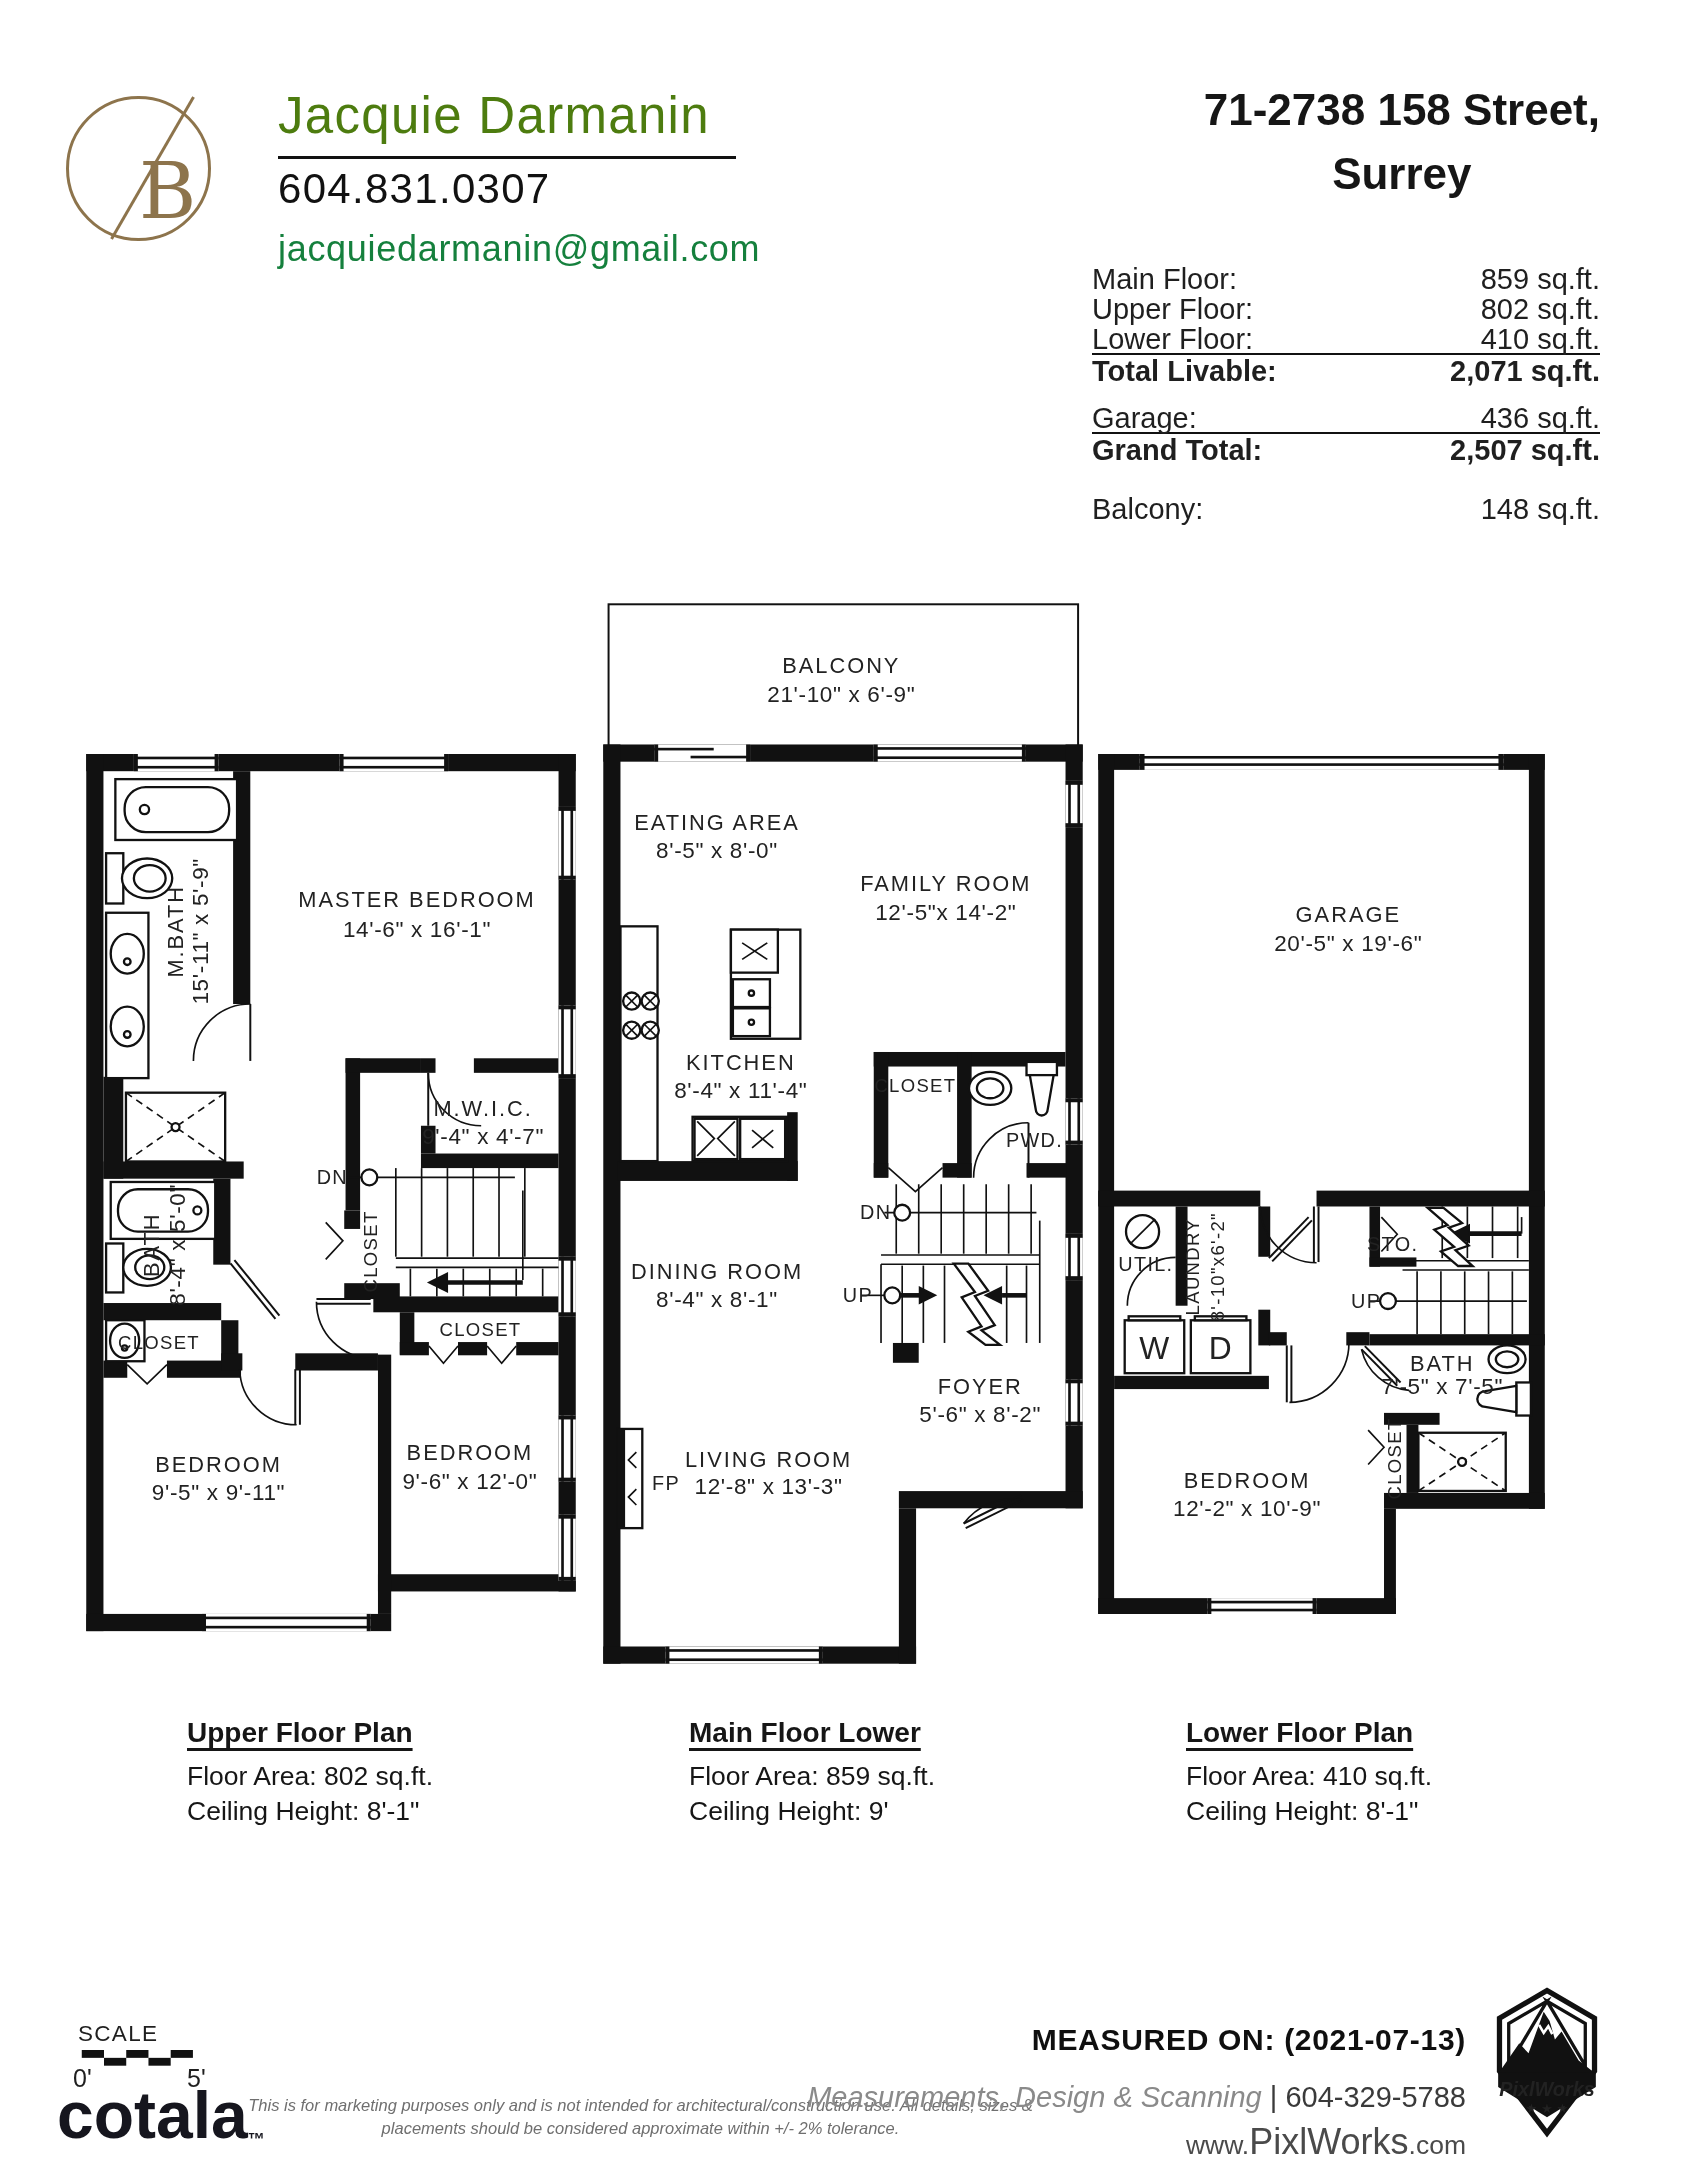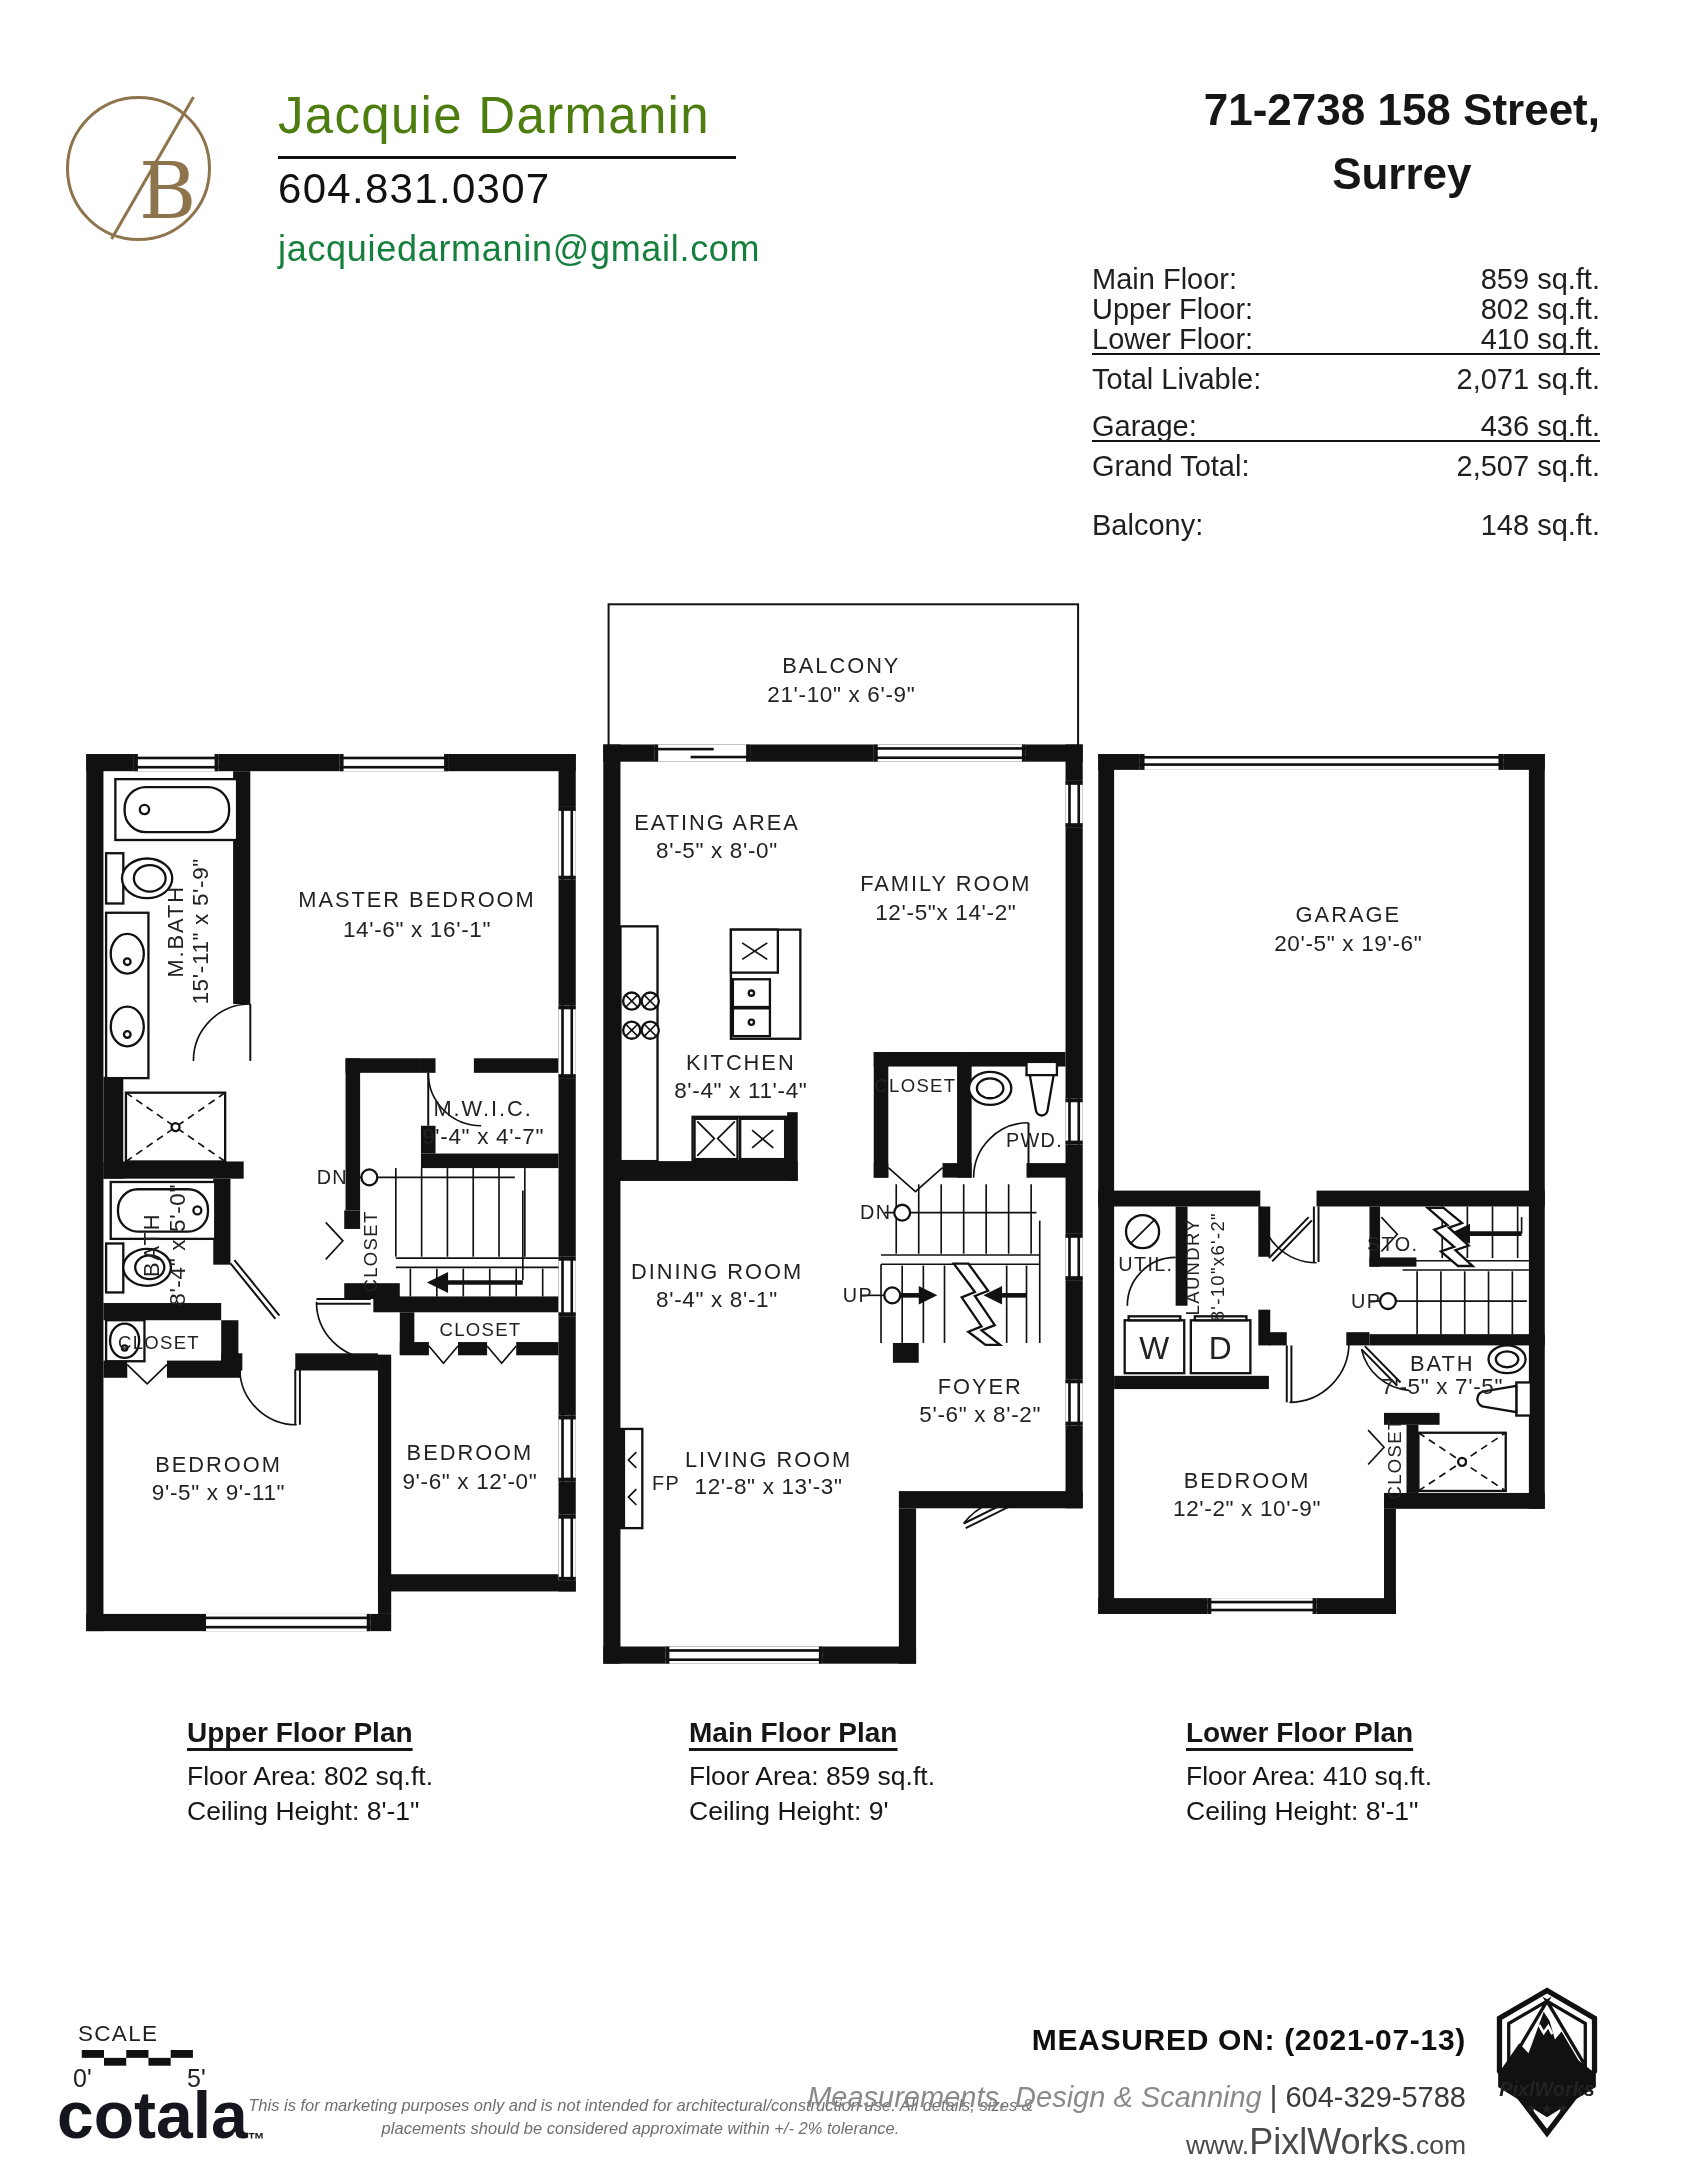--- a/index.html
+++ b/index.html
@@ -14,21 +14,21 @@
           font-size:78px;line-height:1;color:#8d744c;}
   .agent-name{left:278px;top:86px;font-size:51px;letter-spacing:1.3px;color:#4d7c0f;
               border-bottom:3.3px solid #111;padding:0 26.5px 10.6px 0;}
   .agent-phone{left:278px;top:165px;font-size:42px;letter-spacing:1.3px;color:#111;}
   .agent-email{left:278px;top:228px;font-size:36px;letter-spacing:0.7px;color:#15803d;}
   .address{right:87px;top:78px;text-align:center;font-weight:bold;font-size:44px;line-height:1.45;color:#161616;}
 
   .areas{left:1092px;top:263px;width:508px;font-size:29px;}
   .arow{display:flex;justify-content:space-between;align-items:baseline;height:30px;}
   .arow.u{border-bottom:2.6px solid #111;}
-  .arow.b{font-weight:normal;margin-top:8px;}
+  .arow.b{font-weight:bold;}
   .agap1{height:17px;} .agap2{height:29px;}
 
   
   .caption{font-size:26.5px;line-height:1.3;color:#161616;}
   .caption .t{font-weight:bold;font-size:28px;text-decoration:underline;text-decoration-thickness:2.6px;text-underline-offset:6px;margin-bottom:8px;}
 
   
   .scale-label{left:78px;top:2021px;font-size:22.5px;letter-spacing:1.3px;}
   .scale-zero{left:73px;top:2064px;font-size:25px;}
   .scale-five{left:187px;top:2064px;font-size:25px;}
@@ -604,21 +604,21 @@
     <text class="rn" x="225" y="1110">BEDROOM</text>
     <text class="rd" x="225" y="1152">12'-2" x 10'-9"</text>
   </svg>
 
   <div class="abs caption" style="left:187px;top:1715px;">
     <div class="t">Upper Floor Plan</div>
     <div>Floor Area: 802 sq.ft.</div>
     <div>Ceiling Height: 8'-1"</div>
   </div>
   <div class="abs caption" style="left:689px;top:1715px;">
-    <div class="t">Main Floor Plan</div>
+    <div class="t">Main Floor Lower</div>
     <div>Floor Area: 859 sq.ft.</div>
     <div>Ceiling Height: 9'</div>
   </div>
   <div class="abs caption" style="left:1186px;top:1715px;">
     <div class="t">Lower Floor Plan</div>
     <div>Floor Area: 410 sq.ft.</div>
     <div>Ceiling Height: 8'-1"</div>
   </div>
 
   <div class="abs scale-label">SCALE</div>

